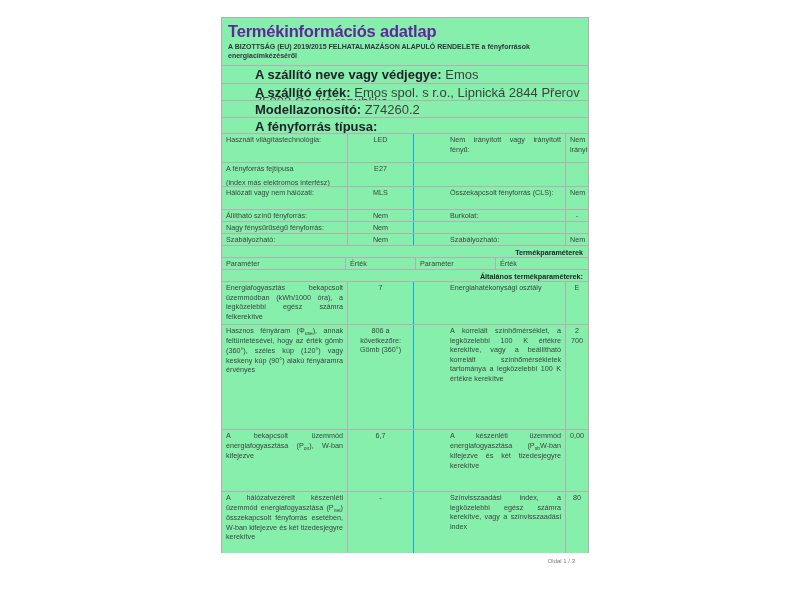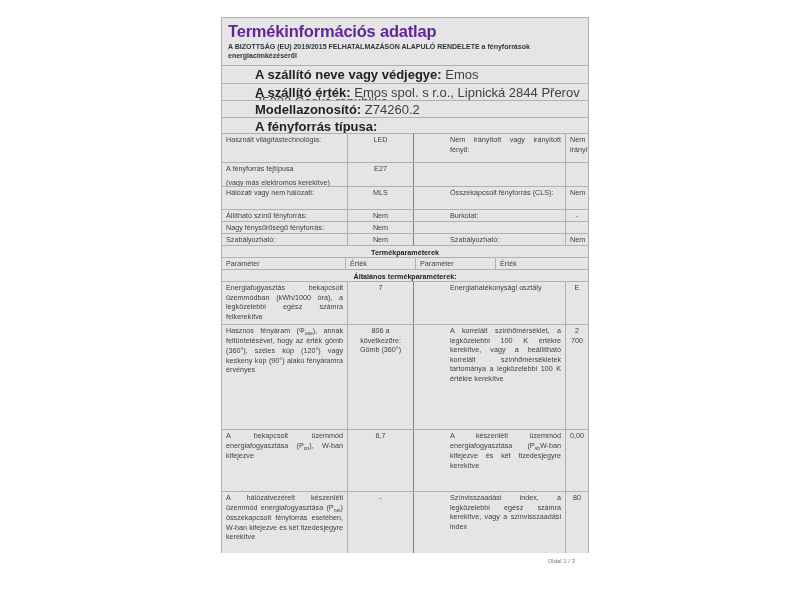--- a/index.html
+++ b/index.html
@@ -1,30 +1,30 @@
 <!DOCTYPE html>
 <html><head>
 <meta charset="utf-8">
 <style>
   html,body{margin:0;padding:0;background:#ffffff;}
   body{width:800px;height:600px;position:relative;font-family:"Liberation Sans",sans-serif;
        -webkit-font-smoothing:antialiased;}
   .doc{position:absolute;left:221px;top:17px;width:368px;box-sizing:border-box;
-       border:1px solid #b0b0b0;border-bottom:none;background:#e5e5e5;color:#3f3f3f;}
+       border:1px solid #b0b0b0;border-bottom:none;background:#86efac;color:#3f3f3f;}
   .row{display:flex;border-bottom:1px solid #b0b0b0;box-sizing:border-box;overflow:hidden;}
   .row:last-child{border-bottom:none;}
   .c{box-sizing:border-box;padding:1px 4px 2px;font-size:7.2px;line-height:9.6px;overflow:hidden;}
   .c1{width:126px;border-right:1px solid #b0b0b0;}
   .c2{width:66px;text-align:center;border-right:1px solid #0ea5e9;}
   .c3{width:120px;border-right:1px solid #b0b0b0;margin-left:32px;}
   .c4{flex:1;text-align:center;}
   .just{text-align:justify;}
   .full{flex:1;}
   .center{text-align:center;}
-  .bold{font-weight:bold;color:#22222b;}
+  .bold{font-weight:bold;color:#22222b;text-align:right;}
   
   .h48{height:48px;}.h18{height:18px;}.h17{height:17px;}.h16{height:16px;}
   .h29{height:29px;}.h24{height:24px;}.h23{height:23px;}.h12{height:12px;}
   .h43{height:43px;}.h105{height:105px;}.h62{height:62px;}.h61{height:61px;}
   
   .titleblock{padding:3px 6px 2px;}
   .title{font-size:16.5px;font-weight:bold;color:#62259d;letter-spacing:-0.2px;line-height:20px;}
   .subtitle{font-size:7px;font-weight:bold;color:#33333d;line-height:8.8px;margin-top:2px;}
   
   .kv{padding:4px 5px 2px;font-size:13px;line-height:9px;margin-left:28px;}
@@ -80,21 +80,21 @@
 
   <div class="row h29">
     <div class="c c1 just">Használt világítástechnológia:</div>
     <div class="c c2">LED</div>
     <div class="c c3 just">Nem irányított vagy irányított fényű:</div>
     <div class="c c4">Nem irányított</div>
   </div>
   <div class="row h24">
     <div class="c c1">
       <div>A fényforrás fejtípusa</div>
-      <div class="line2">(vagy más elektromos kerekítve)</div>
+      <div class="line2">(index más elektromos interfész)</div>
     </div>
     <div class="c c2">E27</div>
     <div class="c c3"></div>
     <div class="c c4"></div>
   </div>
   <div class="row h23">
     <div class="c c1 just">Hálózati vagy nem hálózati:</div>
     <div class="c c2">MLS</div>
     <div class="c c3 just">Összekapcsolt fényforrás (CLS):</div>
     <div class="c c4">Nem</div>

